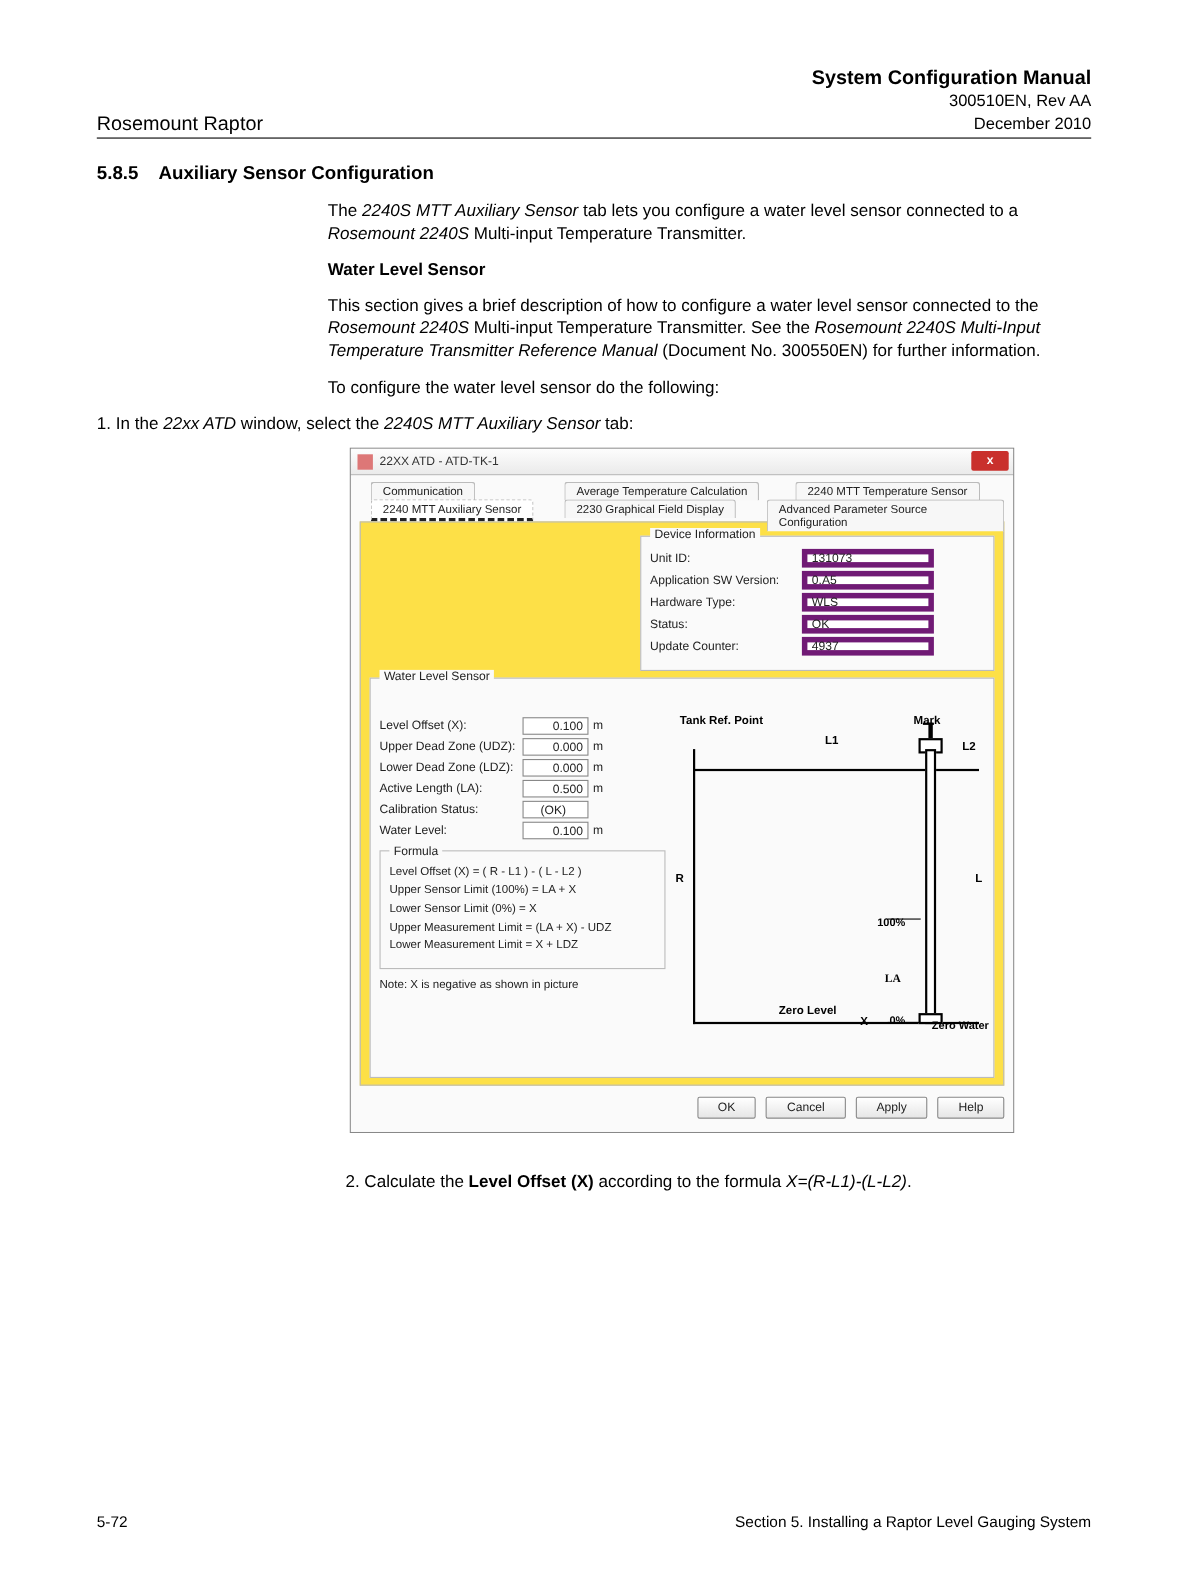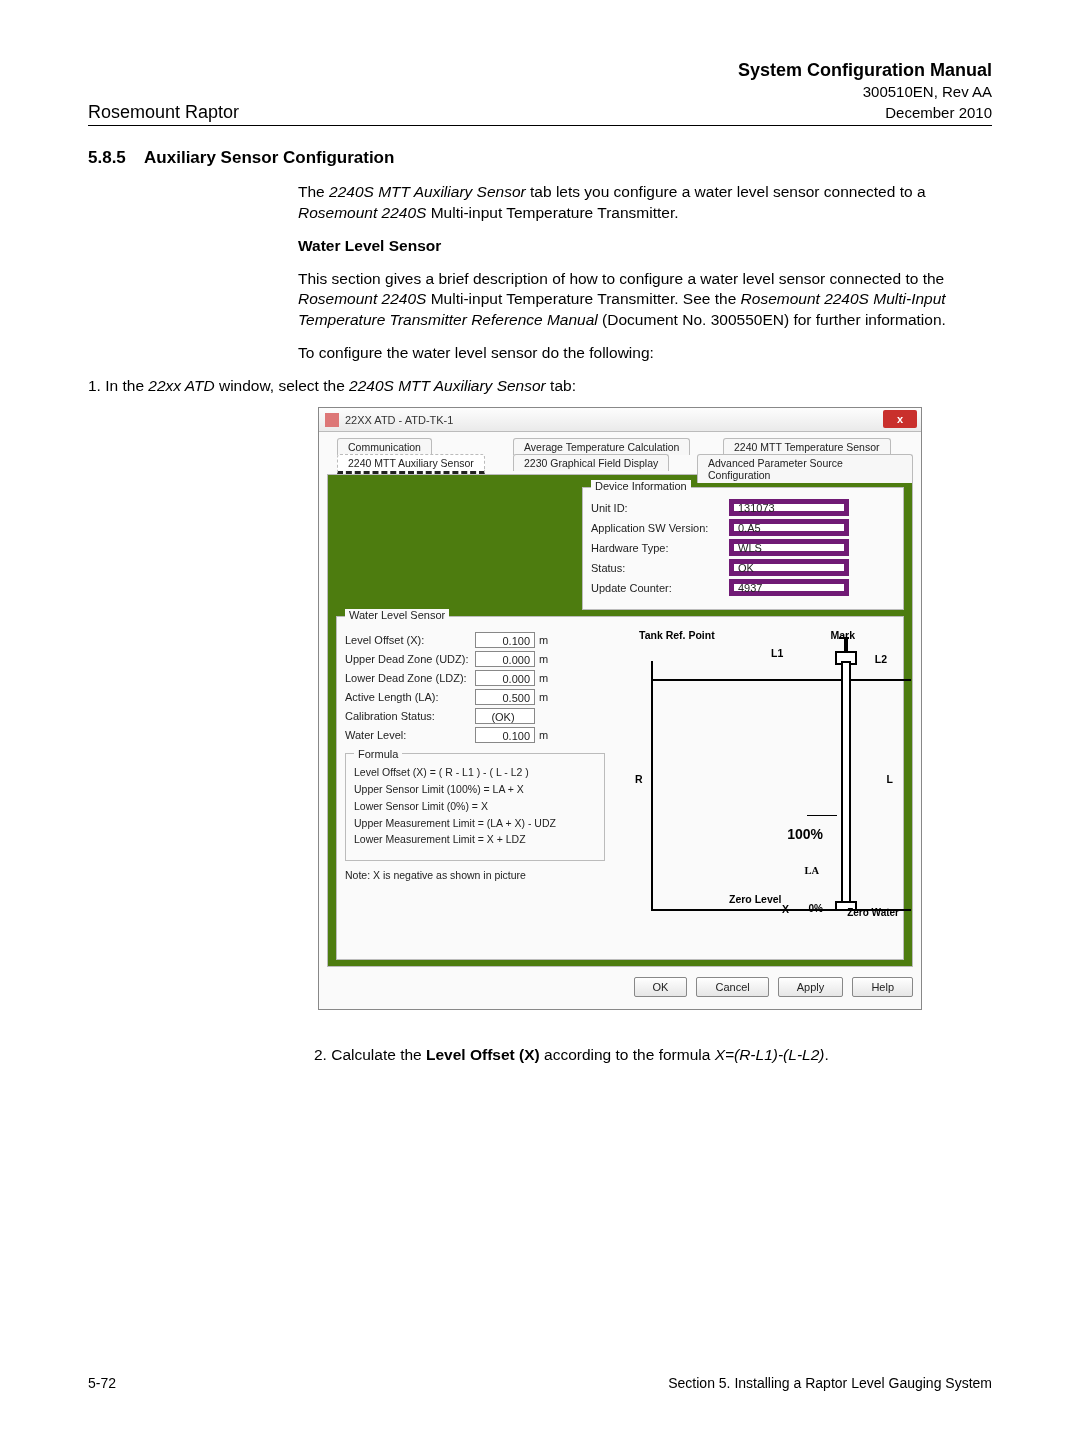--- a/index.html
+++ b/index.html
@@ -48,34 +48,34 @@
       position: absolute; right: 4px; top: 2px;
       width: 34px; height: 18px; background: #c9302c; color: #fff;
       border-radius: 2px; text-align: center; font-weight: bold;
       line-height: 18px;
     }
     .win-body { background: #fafafa; padding: 6px 8px 10px 8px; }
     .tabs-row { position: relative; height: 36px; }
     .tab-top { position: absolute; top: 0; padding: 2px 10px; border: 1px solid #bbb; border-bottom: none; border-radius: 3px 3px 0 0; background: #f7f7f7; font-size: 10.5px; }
     .tab-bottom { position: absolute; top: 16px; padding: 2px 10px; border: 1px solid #bbb; border-bottom: none; border-radius: 3px 3px 0 0; background: #f7f7f7; font-size: 10.5px;}
     .tab-active { border-style: dashed; background: #fff; }
-    .panel { border: 1px solid #bbb; background: #4d7c0f; padding: 6px 8px; }
+    .panel { border: 1px solid #bbb; background: #fde047; padding: 6px 8px; }
 
     .group { border: 1px solid #bbb; margin-top: 6px; padding: 8px 8px 10px 8px; position: relative; background: #fafafa;}
     .group-title { position: absolute; top: -8px; left: 8px; background: #fafafa; padding: 0 4px; font-size: 11px; }
 
     .devinfo { margin-left: 246px; }
     .devrow { display: flex; align-items: center; margin: 3px 0; }
     .devrow .lab { width: 138px; }
     .devrow .val {
       border: 5px solid #701a75; background: #fff; height: 17px; width: 120px;
       padding: 0 4px; display: flex; align-items: center; font-size: 11px;
     }
 
-    .main-row { display: flex; gap: 26px; margin-top: 4px; }
+    .main-row { display: flex; gap: 5px; margin-top: 24px; }
     .wls-col { width: 260px; }
     .wls-row { display: flex; align-items: center; margin: 3px 0; }
     .wls-row .lab { width: 130px; }
     .wls-row .val { border: 1px solid #888; background: #fff; width: 60px; height: 16px; text-align: right; padding-right: 4px; line-height: 16px; }
     .wls-row .unit { margin-left: 4px; }
 
     .formula { border: 1px solid #bbb; margin-top: 10px; padding: 10px 8px 12px 8px; position: relative; font-size: 10.5px; line-height: 1.6;}
     .formula .group-title { top: -8px; }
     .note { font-size: 10.5px; margin-top: 8px; }
 
@@ -89,21 +89,21 @@
     .liq-line { position:absolute; left:20px; top:50px; width:260px; height:0; border-top:2px solid #000;}
     .probe { position:absolute; right:36px; top:8px; width:26px; height:274px; }
     .probe-body { position:absolute; left:8px; top:24px; width:10px; height:250px; background:#fff; border:2px solid #000;}
     .probe-cap { position:absolute; left:2px; top:14px; width:22px; height:14px; border:2px solid #000; background:#fff;}
     .probe-foot { position:absolute; left:2px; bottom:0; width:22px; height:10px; border:2px solid #000; background:#fff;}
     .probe-hang { position:absolute; left:11px; top:0; width:4px; height:16px; background:#000;}
     .lab-L1 { position:absolute; top:18px; left:140px; font-weight:bold;}
     .lab-L2 { position:absolute; top:24px; right:8px; font-weight:bold;}
     .lab-R  { position:absolute; top:144px; left:4px; font-weight:bold;}
     .lab-L  { position:absolute; top:144px; right:2px; font-weight:bold;}
-    .lab-100 { position:absolute; top:197px; right:72px; font-weight:bold; font-size:14px;}
+    .lab-100 { position:absolute; top:185px; right:72px; font-weight:bold; font-size:10px;}
     .lab-LA  { position:absolute; top:236px; right:76px; font-weight:bold;font-family:Liberation Serif, serif;}
     .lab-0   { position:absolute; top:274px; right:72px; font-weight:bold; font-size:10px;}
     .lab-X   { position:absolute; top:274px; right:106px; font-weight:bold;}
     .lab-zerolevel { position:absolute; top:264px; left:98px; font-weight:bold;}
     .lab-zerowater { position:absolute; top:278px; right:-4px; font-weight:bold; font-size:10px; white-space:nowrap;}
     .line-100 { position:absolute; right:58px; top:186px; width:30px; border-top:1px solid #000;}
     .line-0   { position:absolute; right:58px; top:280px; width:30px; border-top:1px solid #000;}
     .tick-mark { position:absolute; right:46px; top:8px; width:10px; height:10px; border-top:2px solid #000; }
 
     .btn-row { text-align: right; padding: 10px 0 2px 0; }

